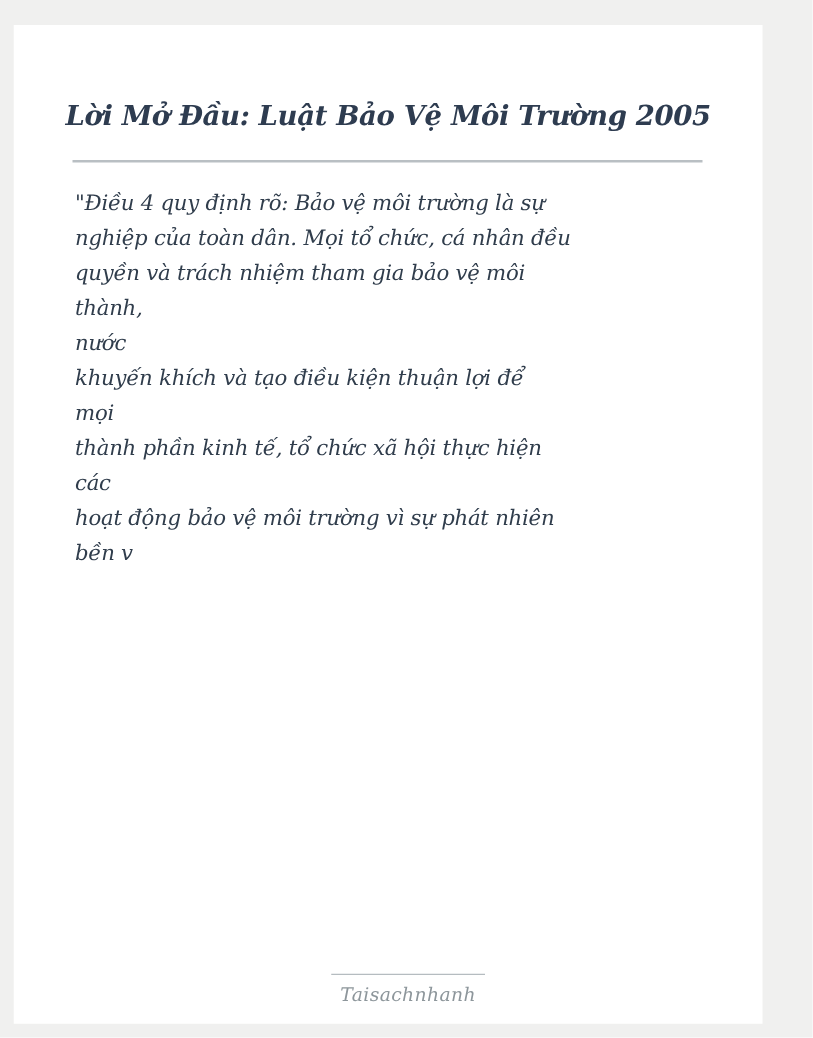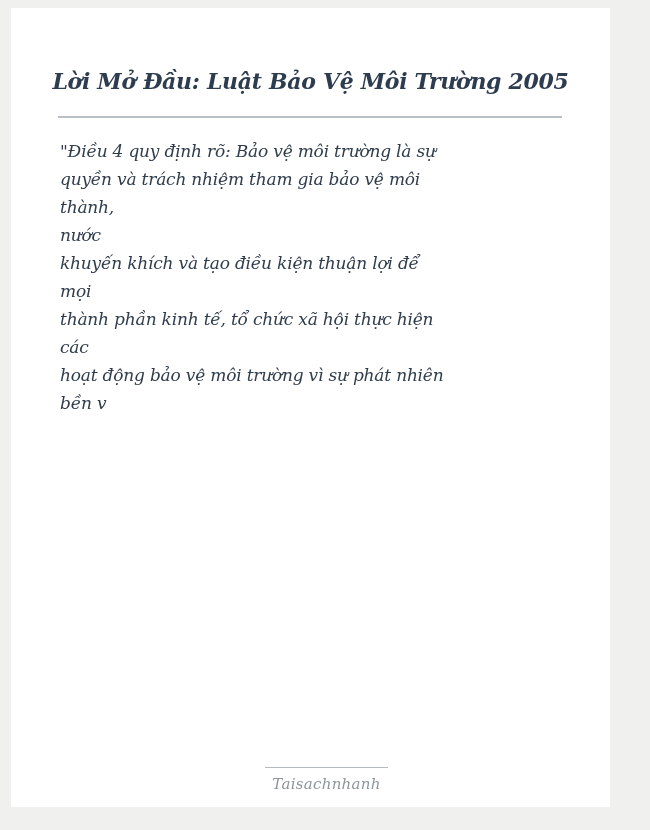--- a/index.html
+++ b/index.html
@@ -14,21 +14,21 @@
   *{margin:0;padding:0;box-sizing:border-box;}
   html,body{width:650px;height:830px;}
   body{
     background:var(--background);
     font-family:"DejaVu Serif","Liberation Serif",serif;
     position:relative;
     overflow:hidden;
   }
   .page{
     position:absolute;
-    left:11px;top:8px;
+    left:11px;top:20px;
     width:599px;height:799px;
     background:var(--page);
   }
   .doc-title{
     position:absolute;
     top:60px;left:0;right:0;
     text-align:center;
     font-size:22px;
     font-style:italic;
     font-weight:600;
@@ -76,20 +76,21 @@
 <body>
 
 <div class="page">
 
   <h1 class="doc-title">Lời Mở Đầu: Luật Bảo Vệ Môi Trường 2005</h1>
 
   <div class="title-rule"></div>
 
   <div class="doc-body">
     <div class="body-line">"Điều 4 quy định rõ: Bảo vệ môi trường là sự</div>
+    <div class="body-line">nghiệp của toàn dân. Mọi tổ chức, cá nhân đều</div>
     <div class="body-line">quyền và trách nhiệm tham gia bảo vệ môi</div>
     <div class="body-line">thành,</div>
     <div class="body-line">nước</div>
     <div class="body-line">khuyến khích và tạo điều kiện thuận lợi để</div>
     <div class="body-line">mọi</div>
     <div class="body-line">thành phần kinh tế, tổ chức xã hội thực hiện</div>
     <div class="body-line">các</div>
     <div class="body-line">hoạt động bảo vệ môi trường vì sự phát nhiên</div>
     <div class="body-line">bền v</div>
   </div>

